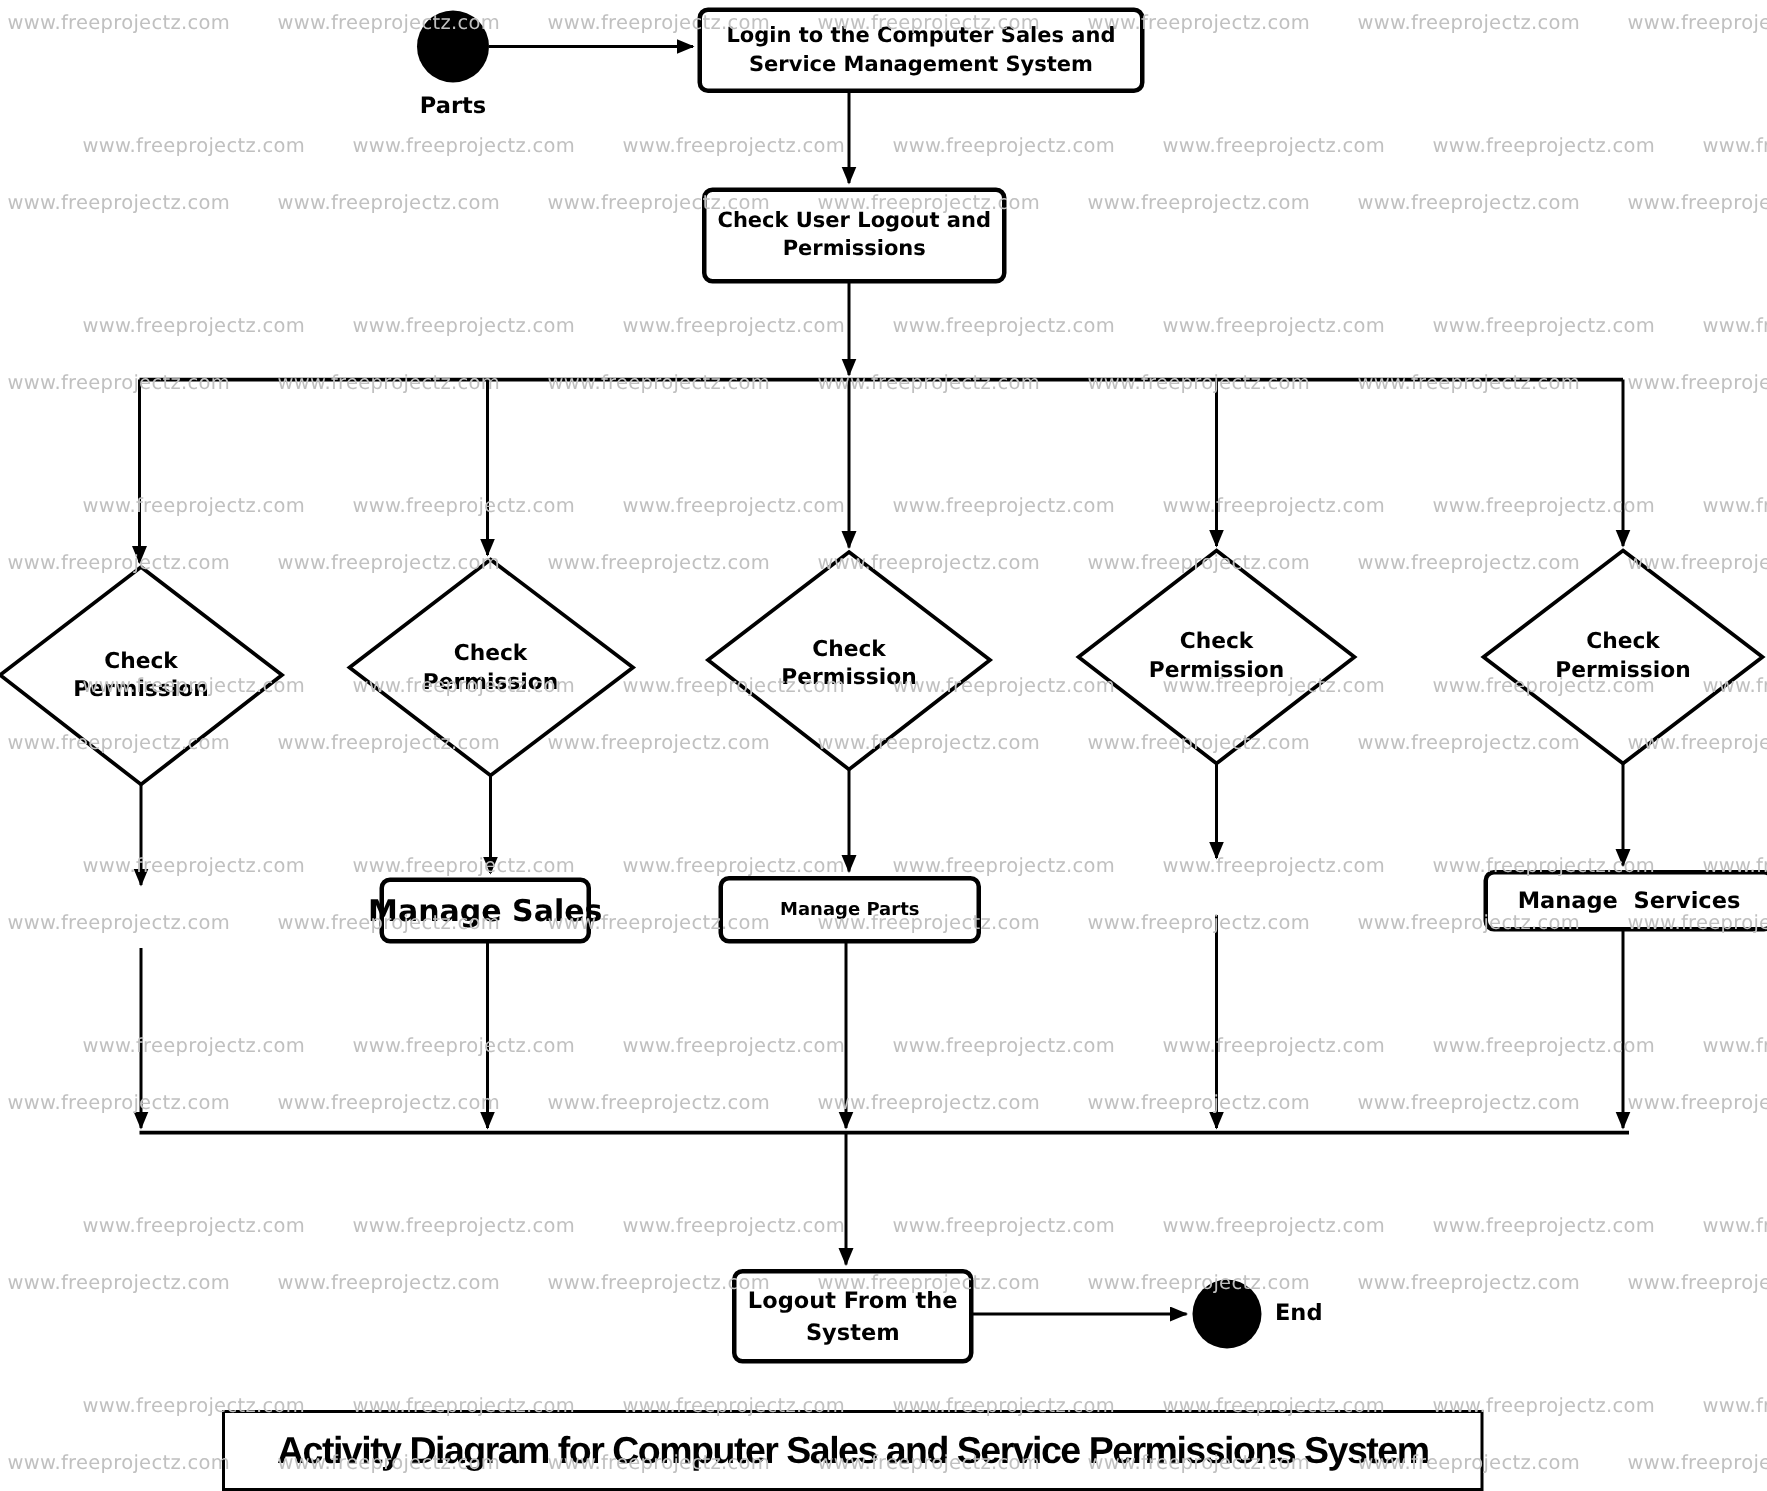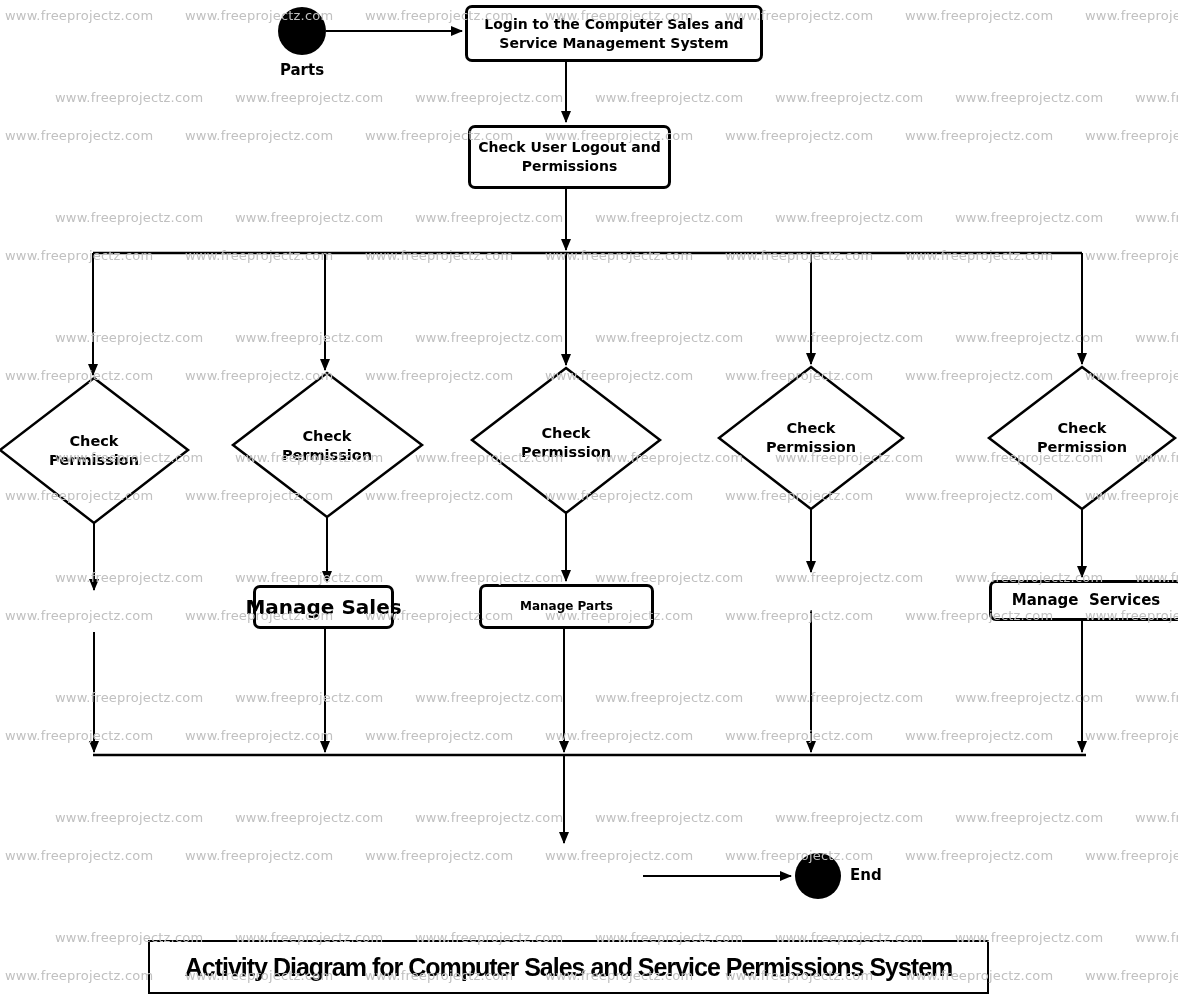--- a/index.html
+++ b/index.html
@@ -86,20 +86,22 @@
     <path d="M643 876 H791" stroke="#000" stroke-width="2" fill="none" marker-end="url(#arw)"></path>
   </svg>
 
   <div class="action-box" id="box-login">Login to the Computer Sales and
 Service Management System</div>
   <div class="action-box" id="box-checkuser">Check User Logout and
 Permissions</div>
   <div class="action-box" id="box-manage-sales">Manage Sales</div>
   <div class="action-box" id="box-manage-parts">Manage Parts</div>
   <div class="action-box" id="box-manage-services">Manage  Services</div>
+  <div class="action-box" id="box-logout">Logout From the
+System</div>
 
   <div class="diamond-label" id="lbl-d1">Check
 Permission</div>
   <div class="diamond-label" id="lbl-d2">Check
 Permission</div>
   <div class="diamond-label" id="lbl-d3">Check
 Permission</div>
   <div class="diamond-label" id="lbl-d4">Check
 Permission</div>
   <div class="diamond-label" id="lbl-d5">Check

